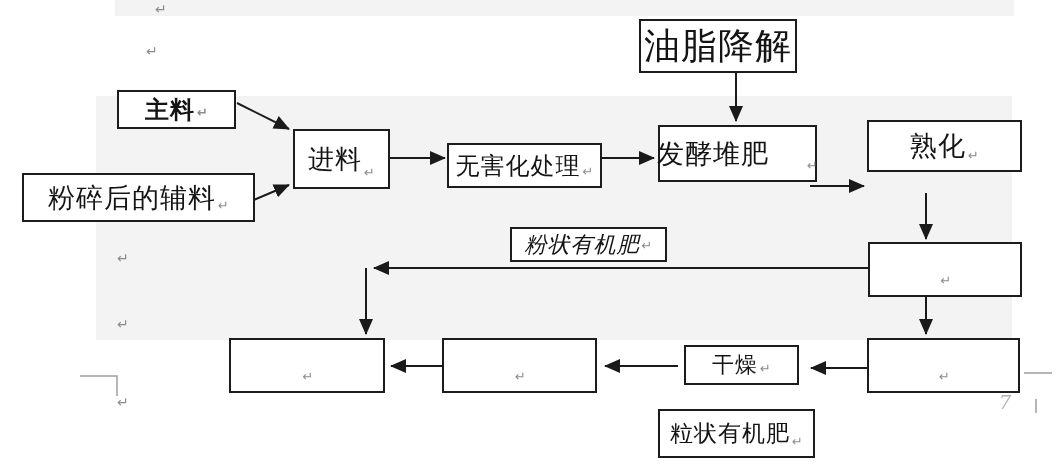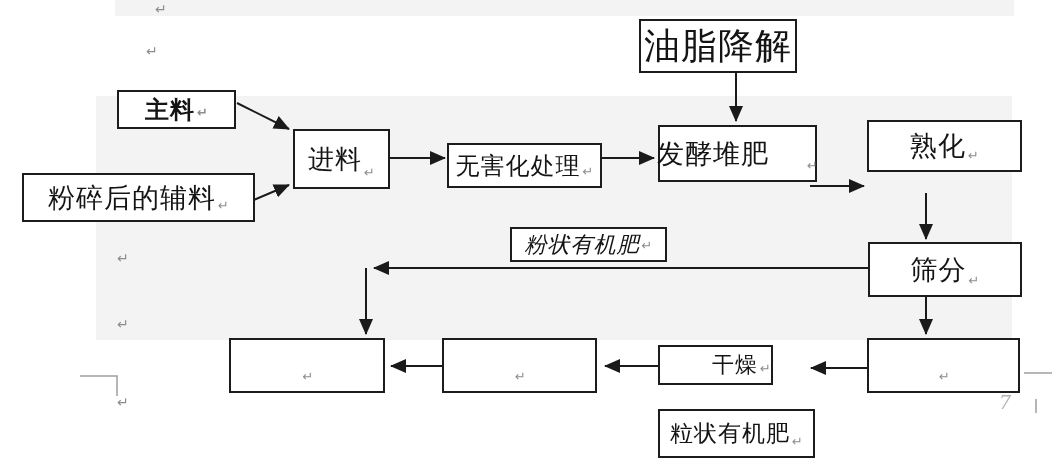--- a/index.html
+++ b/index.html
@@ -99,27 +99,26 @@
     </div>
     <div class="node" style="left: 22px; top: 173px; width: 233px; height: 49px; font-size: 27px;">
       <span class="lbl">粉碎后的辅料</span>
       <span class="pilc">↵</span>
     </div>
     <div class="node" style="left: 510px; top: 227px; width: 157px; height: 35px; font-size: 22px; font-style: italic;">
       <span class="lbl">粉状有机肥</span>
       <span class="pilc">↵</span>
     </div>
     <div class="node" style="left: 868px; top: 242px; width: 154px; height: 55px; font-size: 27px;">
-      <span class="lbl">筛分</span>
       <span class="pilc">↵</span>
     </div>
     <div class="node" style="left: 867px; top: 338px; width: 153px; height: 55px; font-size: 27px;">
       <span class="pilc">↵</span>
     </div>
-    <div class="node" style="left: 658px; top: 345px; width: 115px; height: 40px; font-size: 22px; justify-content: flex-end;">
+    <div class="node" style="left: 684px; top: 345px; width: 115px; height: 40px; font-size: 22px;">
       <span class="lbl">干燥</span>
       <span class="pilc">↵</span>
     </div>
     <div class="node" style="left: 442px; top: 338px; width: 155px; height: 55px; font-size: 27px;">
       <span class="pilc">↵</span>
     </div>
     <div class="node" style="left: 229px; top: 338px; width: 156px; height: 55px; font-size: 29px;">
       <span class="pilc">↵</span>
     </div>
     <div class="node" style="left: 658px; top: 409px; width: 157px; height: 49px; font-size: 23px;">

